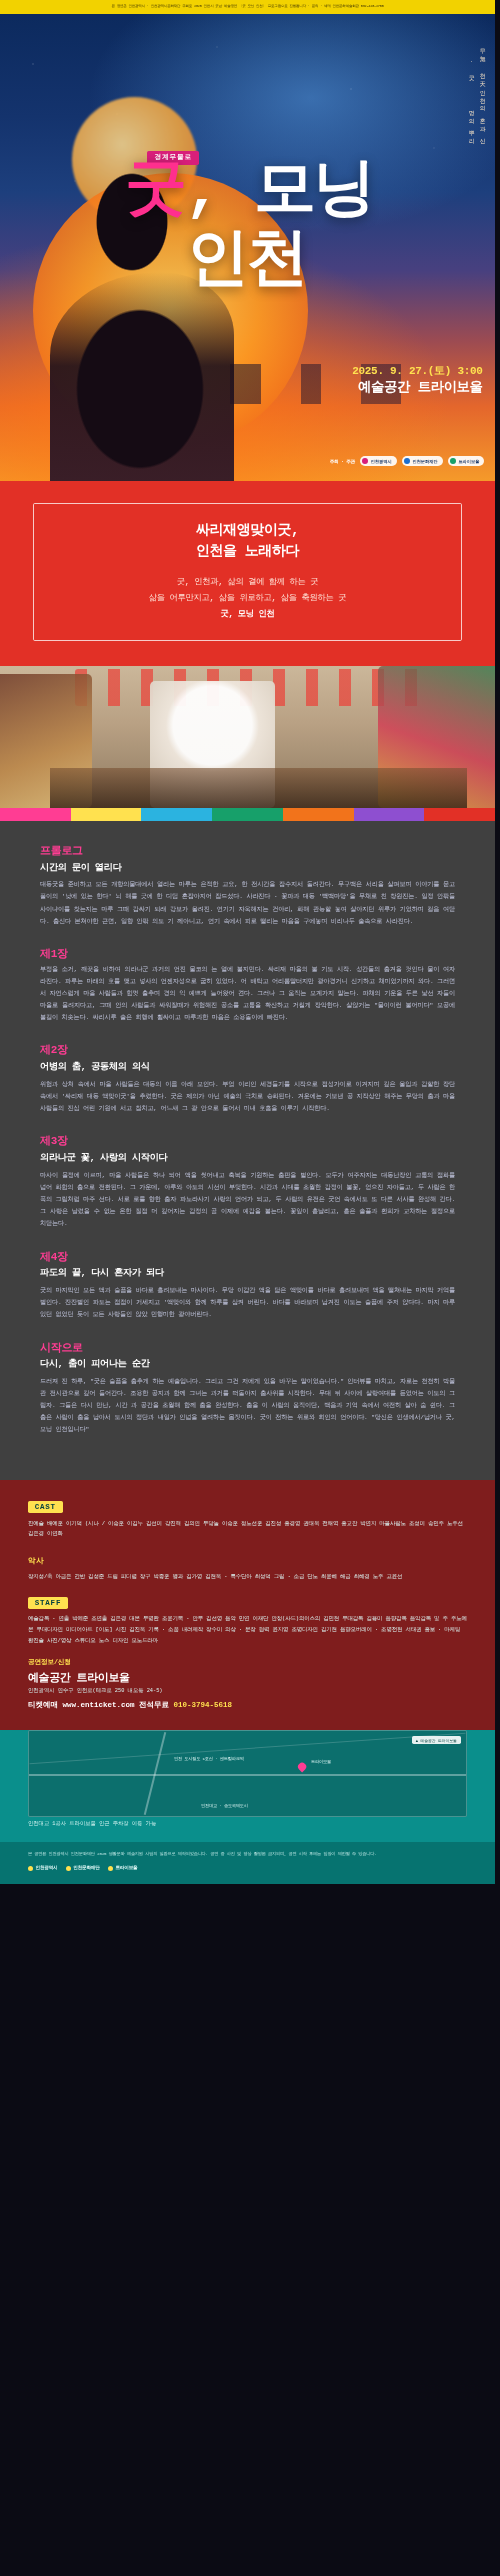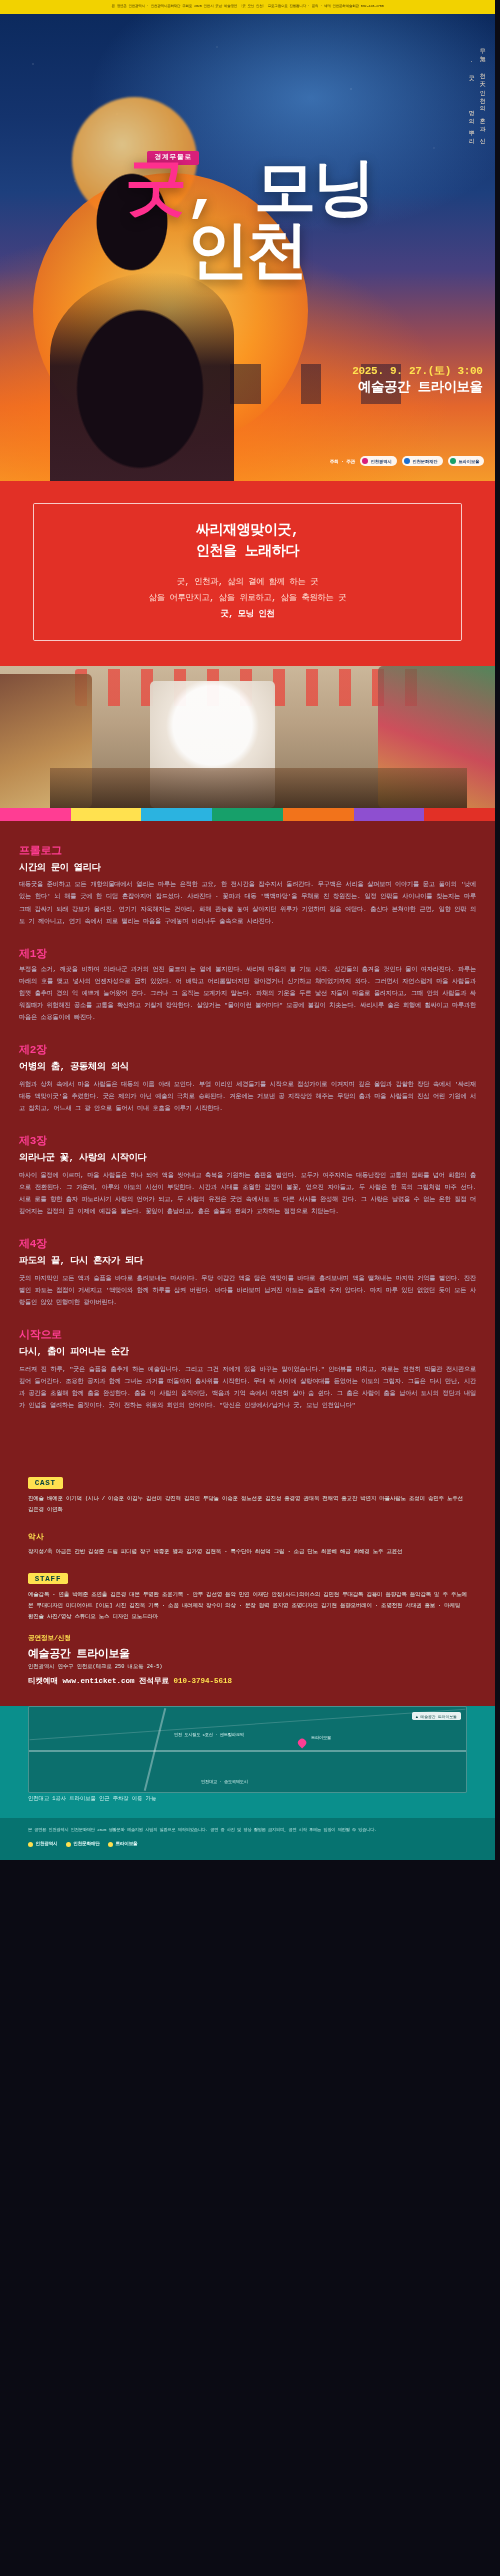--- a/index.html
+++ b/index.html
@@ -126,21 +126,21 @@
   }
   .hero-line {
     font-size: 62px;
     font-weight: 900;
     line-height: 0.92;
     letter-spacing: -2.5px;
     color: #fff;
     text-shadow: 0 2.5px 11.7px rgba(0,0,0,.45);
   }
   .hero-line .pink { color: #ff2f8e; }
-  .hero-line.two { margin-top: 6px; margin-left: 62px; }
+  .hero-line.two { margin-top: 13px; margin-left: 62px; }
   .hero-date {
     position: absolute;
     right: 18.4px; top: 349px;
     text-align: right;
     color: #ffe14f;
     font-size: 11px;
     font-weight: bold;
     letter-spacing: -0.3px;
   }
   .hero-venue {
@@ -226,23 +226,23 @@
              border-radius: 3.3px; filter: blur(0.5px); }
   .p-table { position: absolute; left: 50px; bottom: 0; width: 417px; height: 40px;
              background: linear-gradient(180deg, rgba(120,80,50,.6), rgba(60,40,25,.85)); }
 
   
   .colorbar { display: flex; height: 13.4px; }
   .colorbar > div { flex: 1; }
 
   
   .content {
-    background: #7f1d1d;
+    background: #404040;
     color: #d9dcef;
-    padding: 22px 19px 25px;
+    padding: 22px 40px 25px;
   }
   .sec { margin-bottom: 18.4px; }
   .sec-h {
     color: #ff3d93;
     font-size: 11px;
     font-weight: bold;
     letter-spacing: -0.3px;
     margin-bottom: 2.5px;
   }
   .sec-sub {

